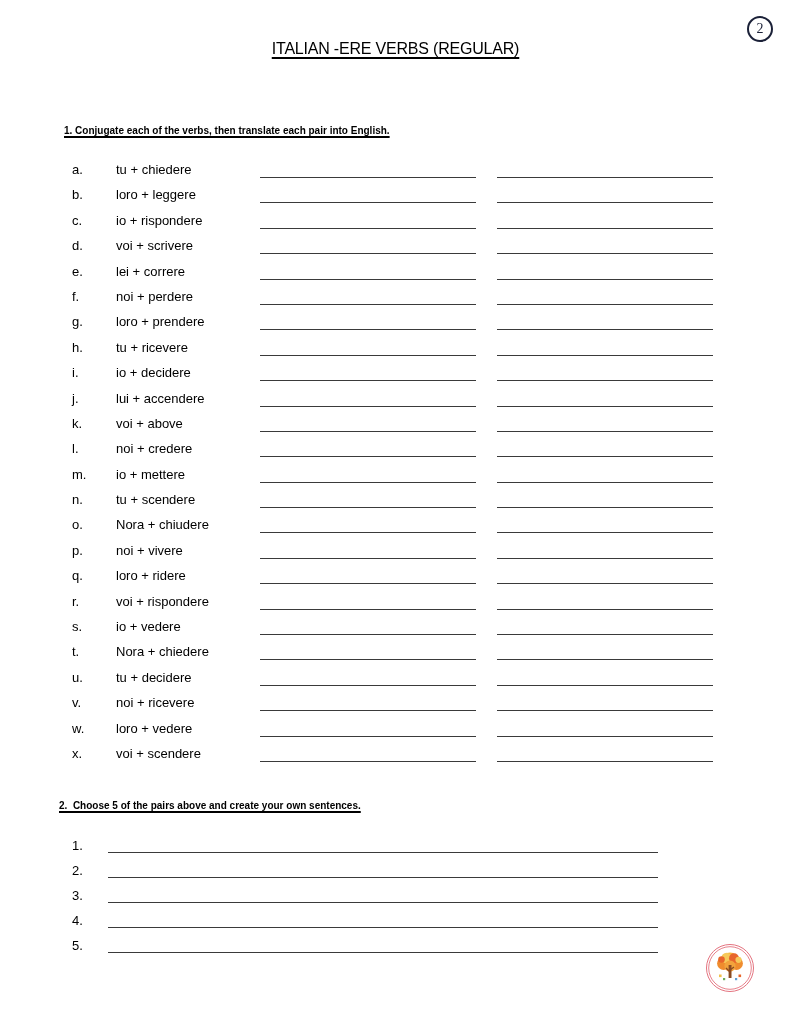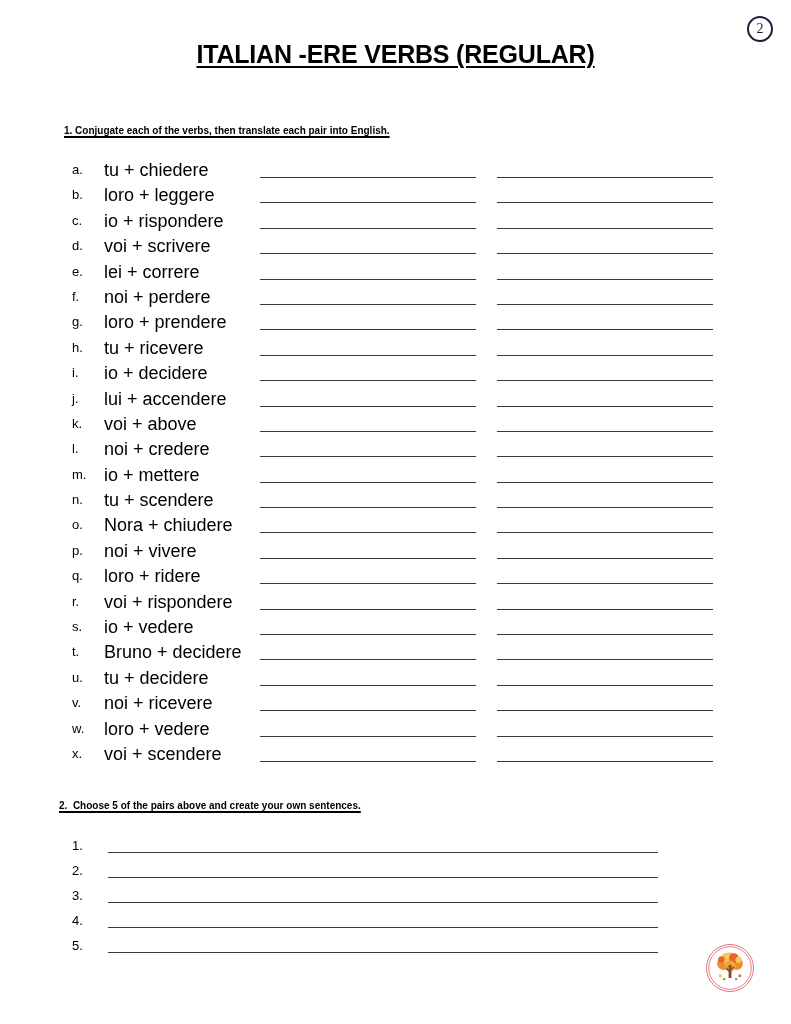--- a/index.html
+++ b/index.html
@@ -35,22 +35,22 @@
     line-height: 1;
   }
 
   
   .title-wrap {
     padding-top: 40px;
     text-align: center;
   }
   .doc-title {
     display: inline-block;
-    font-size: 25px;
-    font-weight: bold;
+    font-size: 16px;
+    font-weight: normal;
     letter-spacing: -0.2px;
     text-decoration: underline;
     text-underline-offset: 3px;
     text-decoration-thickness: 2px;
   }
 
   
   .section-heading {
     font-size: 10px;
     font-weight: bold;
@@ -84,23 +84,23 @@
   .verb-letter {
     position: absolute;
     left: 72px;
     top: 0;
     width: 26px;
     font-size: 13px;
     line-height: 20px;
   }
   .verb-text {
     position: absolute;
-    left: 104px;
+    left: 116px;
     top: 0;
-    font-size: 18px;
+    font-size: 13px;
     line-height: 20px;
     white-space: nowrap;
   }
   .blank-line {
     position: absolute;
     top: 17px;
     height: 0;
     border-bottom: 1.3px solid #3a3a3a;
   }
   .blank-a { left: 260px; width: 216px; }
@@ -268,21 +268,21 @@
       <div class="blank-line blank-b"></div>
     </div>
     <div class="verb-row">
       <span class="verb-letter">s.</span>
       <span class="verb-text">io + vedere</span>
       <div class="blank-line blank-a"></div>
       <div class="blank-line blank-b"></div>
     </div>
     <div class="verb-row">
       <span class="verb-letter">t.</span>
-      <span class="verb-text">Bruno + decidere</span>
+      <span class="verb-text">Nora + chiedere</span>
       <div class="blank-line blank-a"></div>
       <div class="blank-line blank-b"></div>
     </div>
     <div class="verb-row">
       <span class="verb-letter">u.</span>
       <span class="verb-text">tu + decidere</span>
       <div class="blank-line blank-a"></div>
       <div class="blank-line blank-b"></div>
     </div>
     <div class="verb-row">

